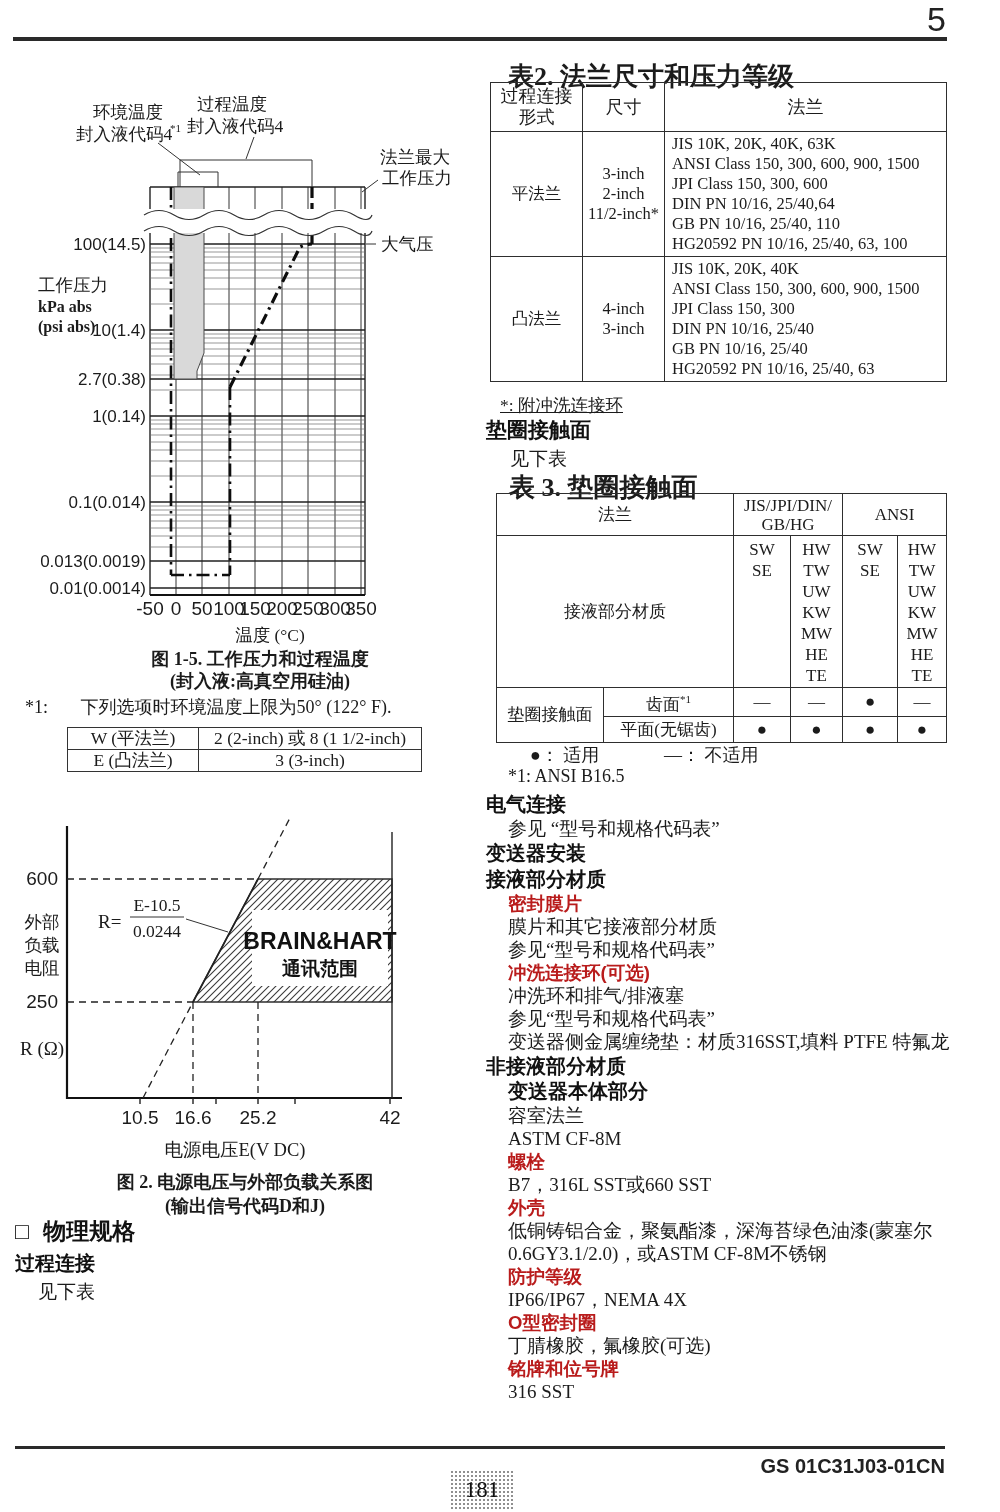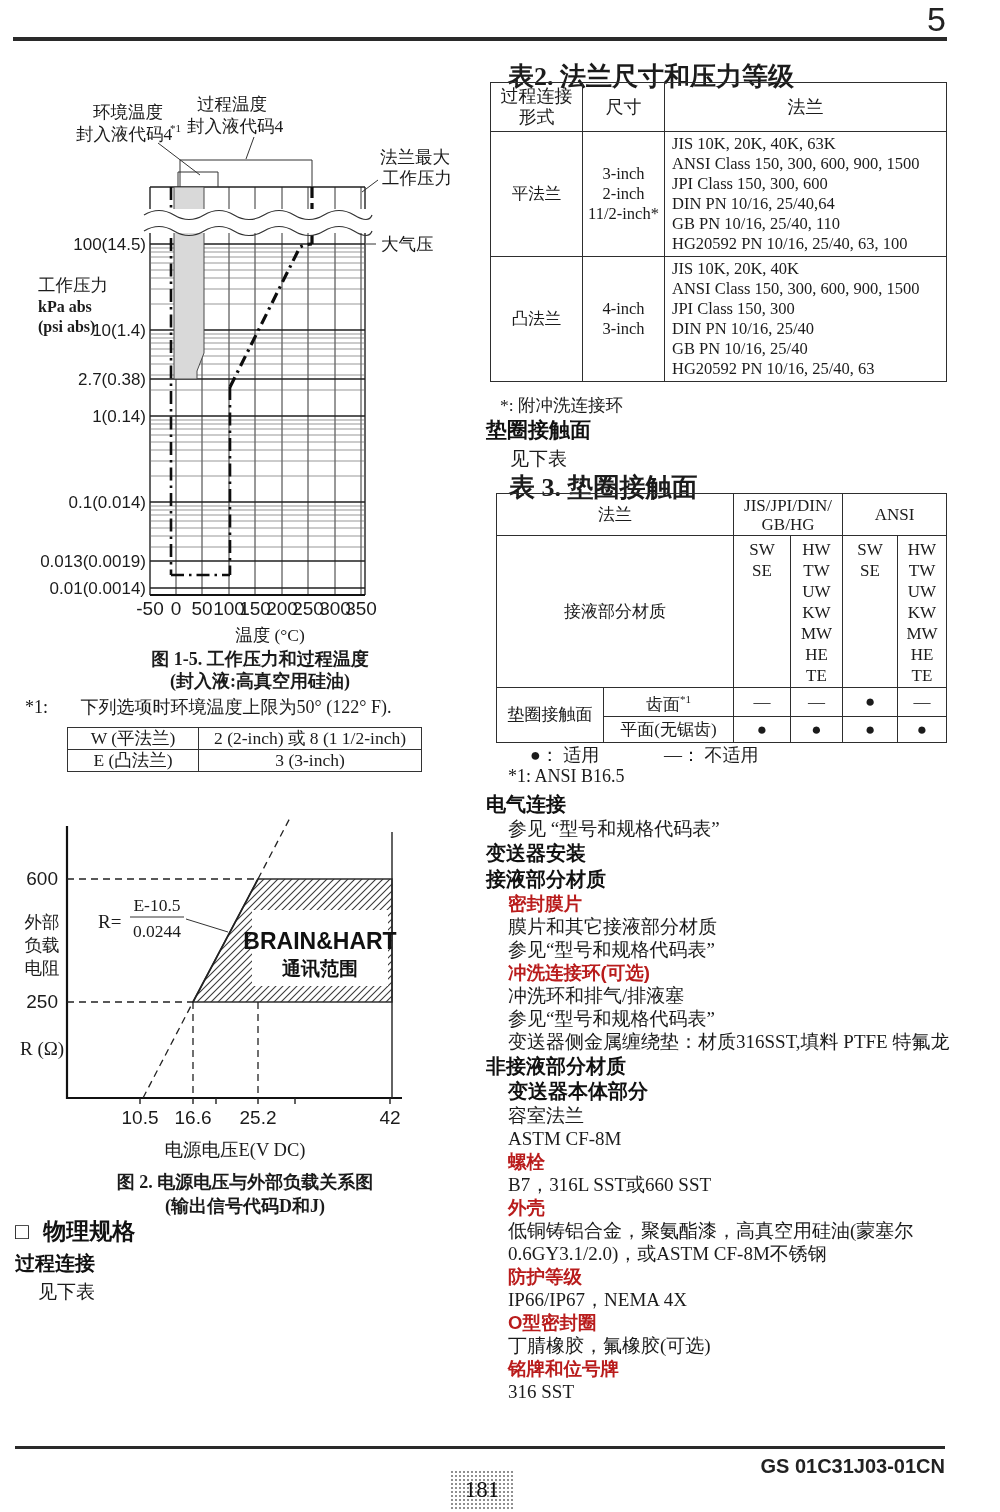--- a/index.html
+++ b/index.html
@@ -229,21 +229,21 @@
 3-inch</td>
       <td class="fl pre">JIS 10K, 20K, 40K
 ANSI Class 150, 300, 600, 900, 1500
 JPI Class 150, 300
 DIN PN 10/16, 25/40
 GB PN 10/16, 25/40
 HG20592 PN 10/16, 25/40, 63</td>
     </tr>
   </tbody>
     </table>
-  <div class="abs" style="left:500px;top:393px;font-size:17.5px;">*:  附冲洗连接环</div>
+  <div class="abs" style="left:500px;top:393px;font-size:17.5px;text-decoration:underline;">*:  附冲洗连接环</div>
 
   <div class="abs h-mid" style="left:486px;top:416px;font-size:21px;">垫圈接触面</div>
   <div class="abs body-t" style="left:510px;top:446px;">见下表</div>
   <div class="abs ttl" style="left:509px;top:470px;">表 3.  垫圈接触面</div>
 
   <table class="t3" style="left:496px;top:493px;width:451px;">
     <colgroup>
         <col style="width:107px">
         <col style="width:130px">
         <col style="width:57px">
@@ -314,21 +314,21 @@
     <div class="rl-n nowrap">冲洗环和排气/排液塞</div>
     <div class="rl-n nowrap">参见“型号和规格代码表”</div>
     <div class="rl-n nowrap">变送器侧金属缠绕垫：材质316SST,填料 PTFE 特氟龙</div>
     <div class="rl-h">非接液部分材质</div>
     <div class="rl-b2">变送器本体部分</div>
     <div class="rl-n nowrap">容室法兰</div>
     <div class="rl-n nowrap">ASTM CF-8M</div>
     <div class="rl-b">螺栓</div>
     <div class="rl-n nowrap">B7，316L SST或660 SST</div>
     <div class="rl-b">外壳</div>
-    <div class="rl-n nowrap">低铜铸铝合金，聚氨酯漆，高真空用硅油(蒙塞尔</div>
+    <div class="rl-n nowrap">低铜铸铝合金，聚氨酯漆，深海苔绿色油漆(蒙塞尔</div>
     <div class="rl-n nowrap">0.6GY3.1/2.0)，或ASTM CF-8M不锈钢</div>
     <div class="rl-b">防护等级</div>
     <div class="rl-n nowrap">IP66/IP67，NEMA 4X</div>
     <div class="rl-b">O型密封圈</div>
     <div class="rl-n nowrap">丁腈橡胶，氟橡胶(可选)</div>
     <div class="rl-b">铭牌和位号牌</div>
     <div class="rl-n nowrap">316 SST</div>
   </div>
 
   <div class="rule" style="left:15px;top:1446px;width:930px;height:3px;"></div>

